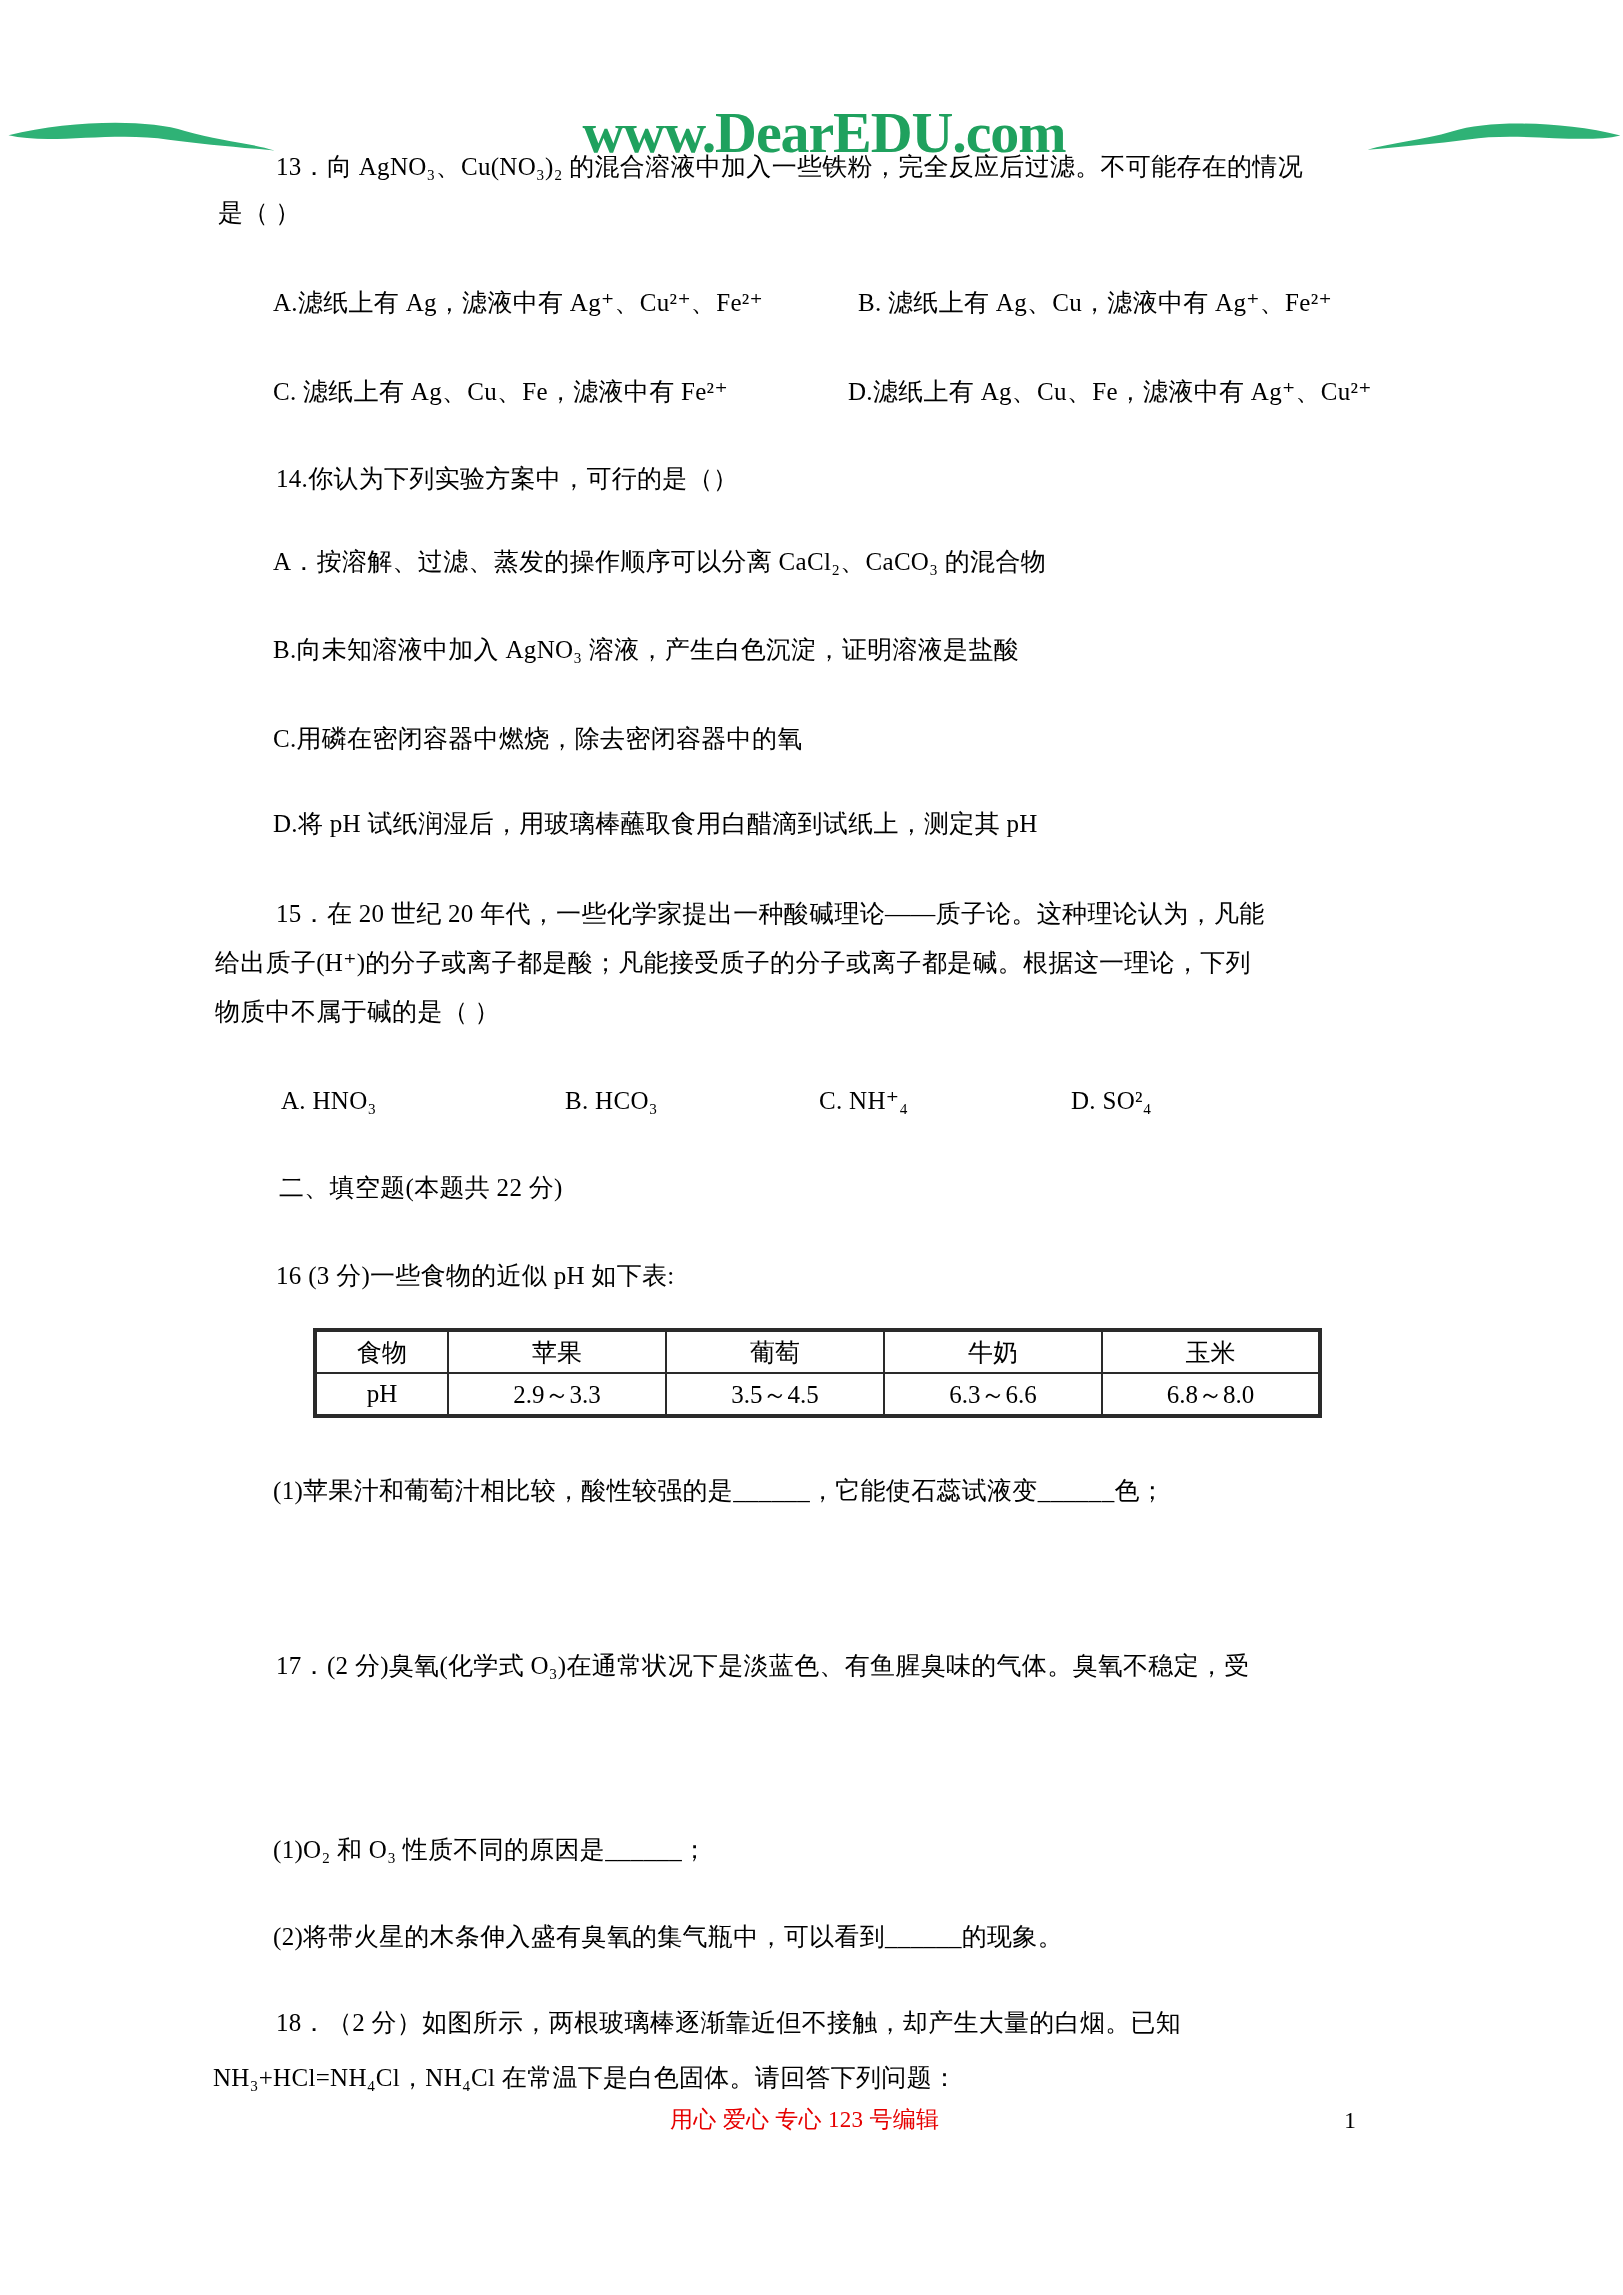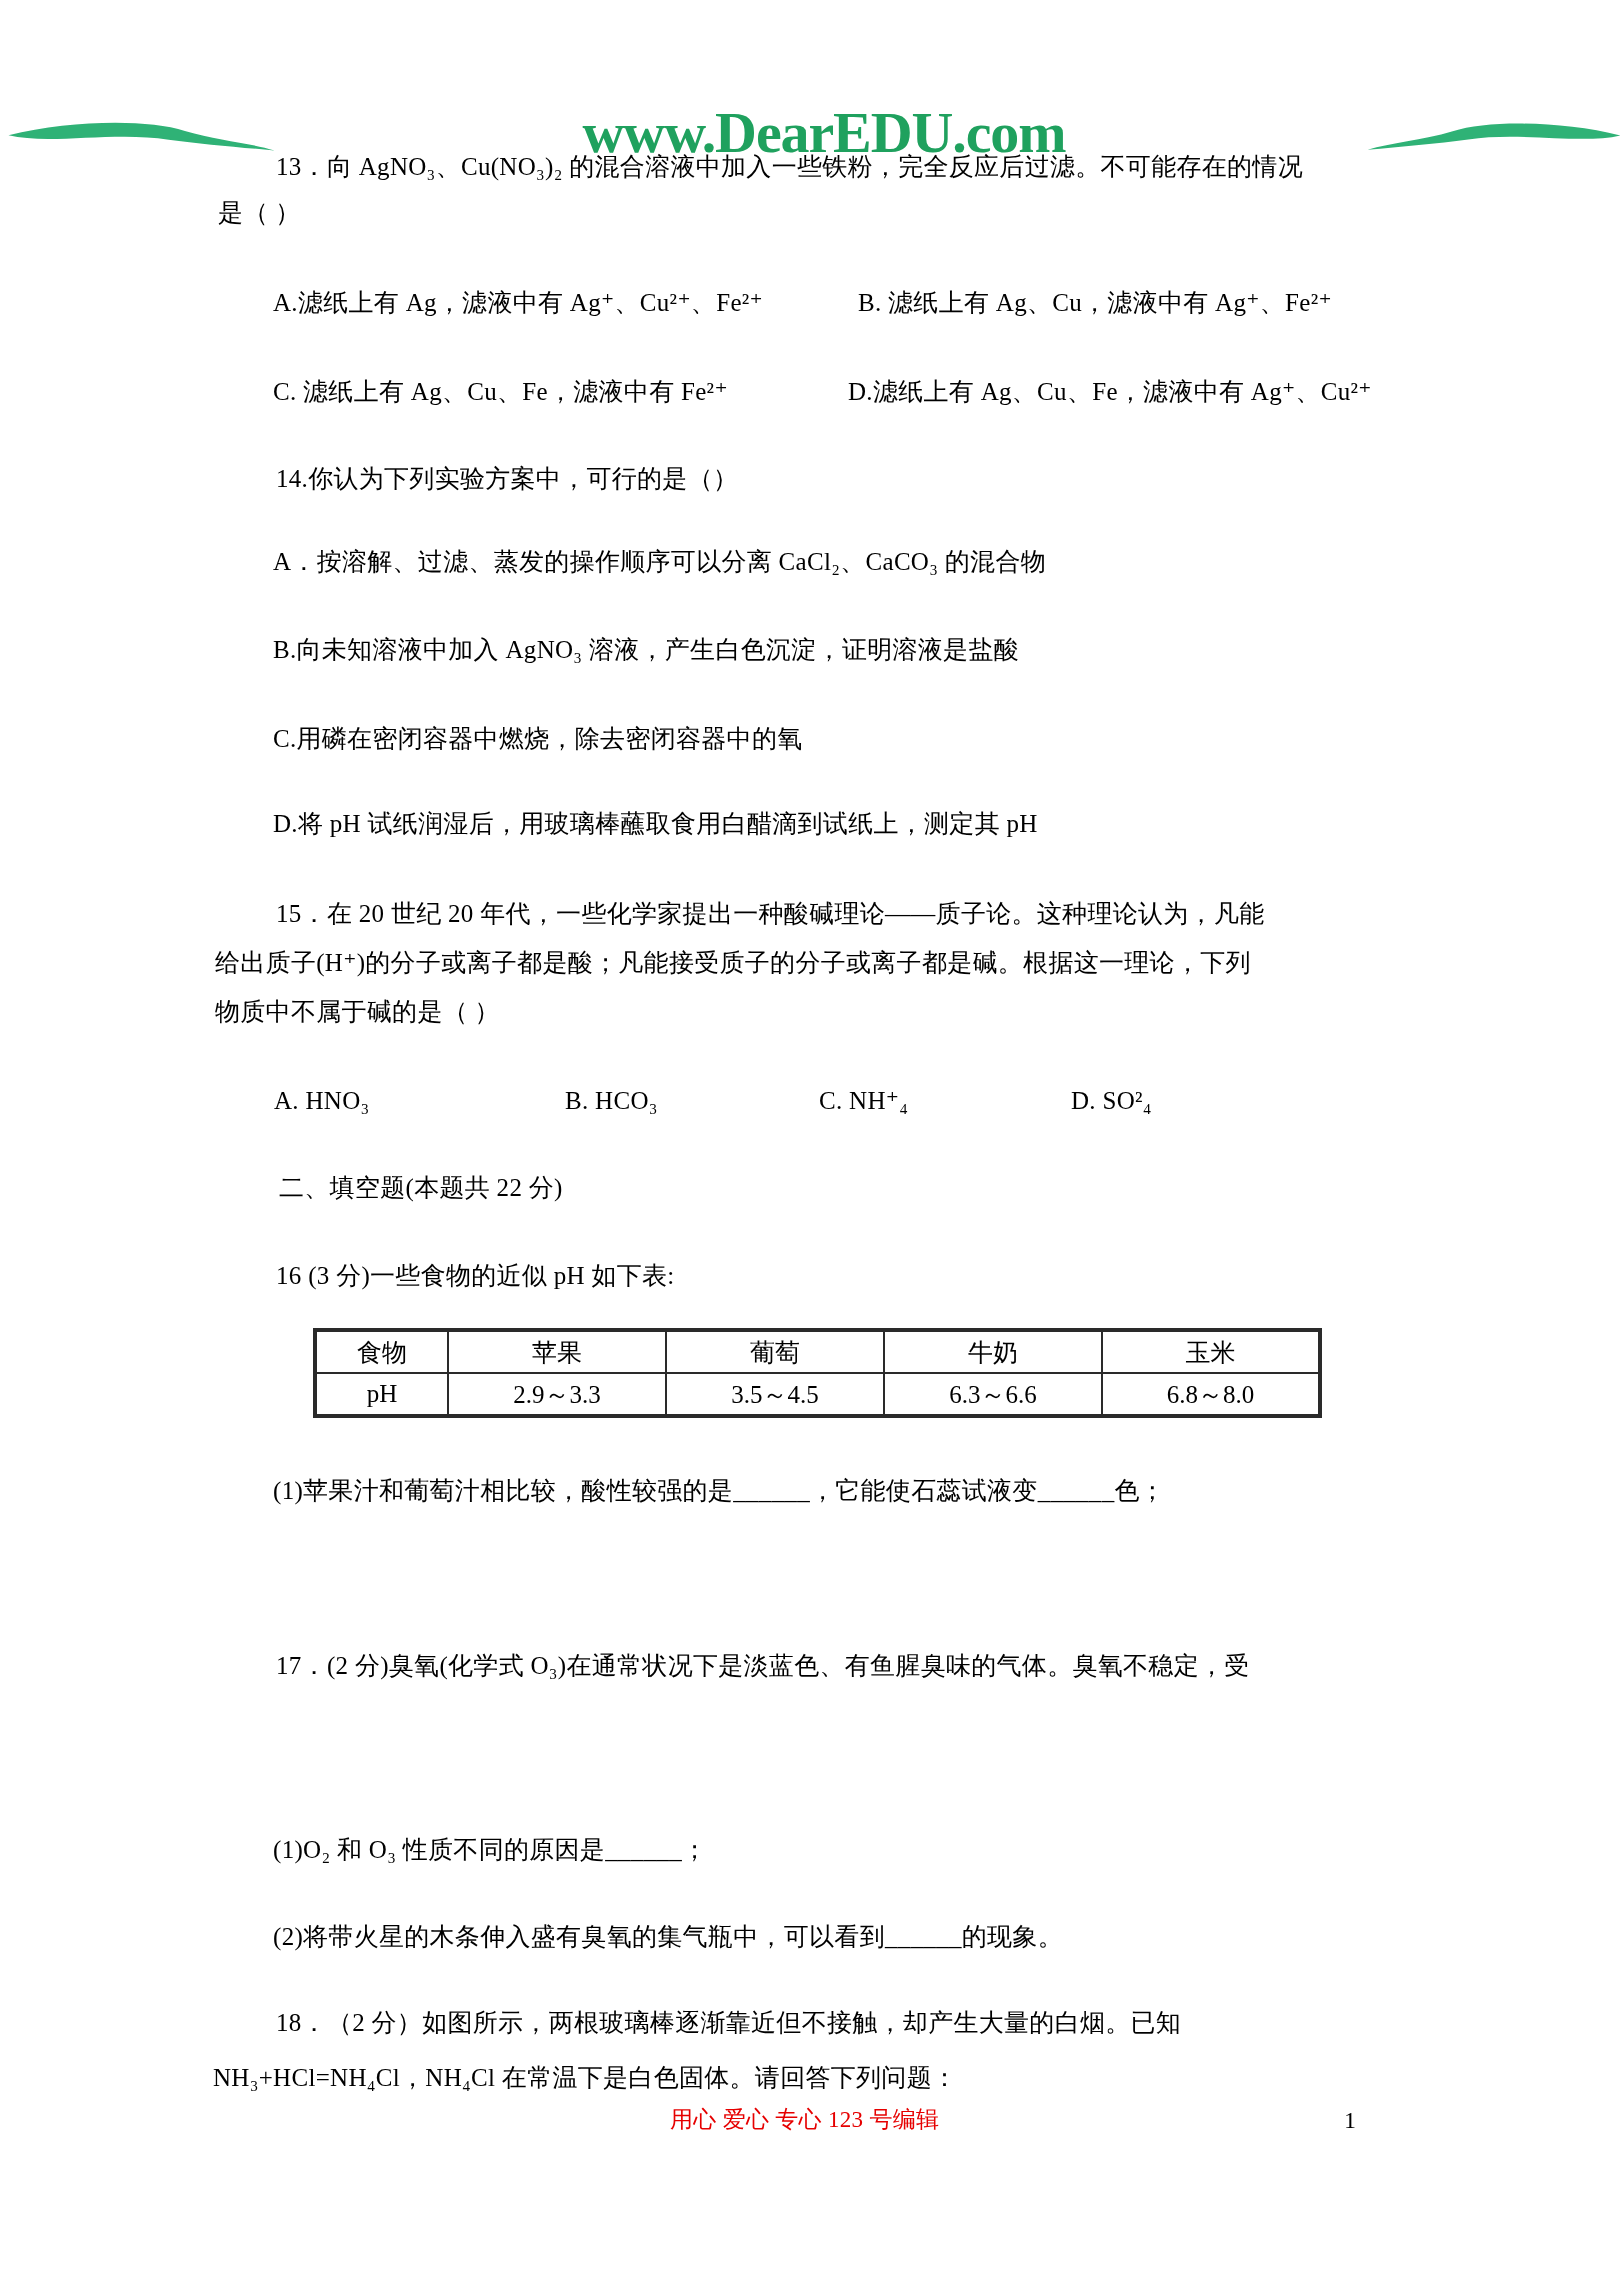--- a/index.html
+++ b/index.html
@@ -72,21 +72,21 @@
 
   <div class="t" style="top:463px;left:276px">14.你认为下列实验方案中，可行的是（）</div>
   <div class="t" style="top:546px;left:273px">A．按溶解、过滤、蒸发的操作顺序可以分离 CaCl₂、CaCO₃ 的混合物</div>
   <div class="t" style="top:634px;left:273px">B.向未知溶液中加入 AgNO₃ 溶液，产生白色沉淀，证明溶液是盐酸</div>
   <div class="t" style="top:723px;left:273px">C.用磷在密闭容器中燃烧，除去密闭容器中的氧</div>
   <div class="t" style="top:808px;left:273px">D.将 pH 试纸润湿后，用玻璃棒蘸取食用白醋滴到试纸上，测定其 pH</div>
 
   <div class="t" style="top:898px;left:276px">15．在 20 世纪 20 年代，一些化学家提出一种酸碱理论——质子论。这种理论认为，凡能</div>
   <div class="t" style="top:947px;left:215px">给出质子(H⁺)的分子或离子都是酸；凡能接受质子的分子或离子都是碱。根据这一理论，下列</div>
   <div class="t" style="top:996px;left:215px">物质中不属于碱的是（ ）</div>
-  <div class="t" style="top:1085px;left:274px">A. HNO₃</div>
+  <div class="t" style="top:1085px;left:281px">A. HNO₃</div>
   <div class="t" style="top:1085px;left:565px">B. HCO₃</div>
   <div class="t" style="top:1085px;left:819px">C. NH⁺₄</div>
   <div class="t" style="top:1085px;left:1071px">D. SO²₄</div>
 
   <div class="t" style="top:1172px;left:279px">二、填空题(本题共 22 分)</div>
 
   <div class="t" style="top:1260px;left:276px">16 (3 分)一些食物的近似 pH 如下表:</div>
 
   <table class="ph-table">
     <colgroup>

